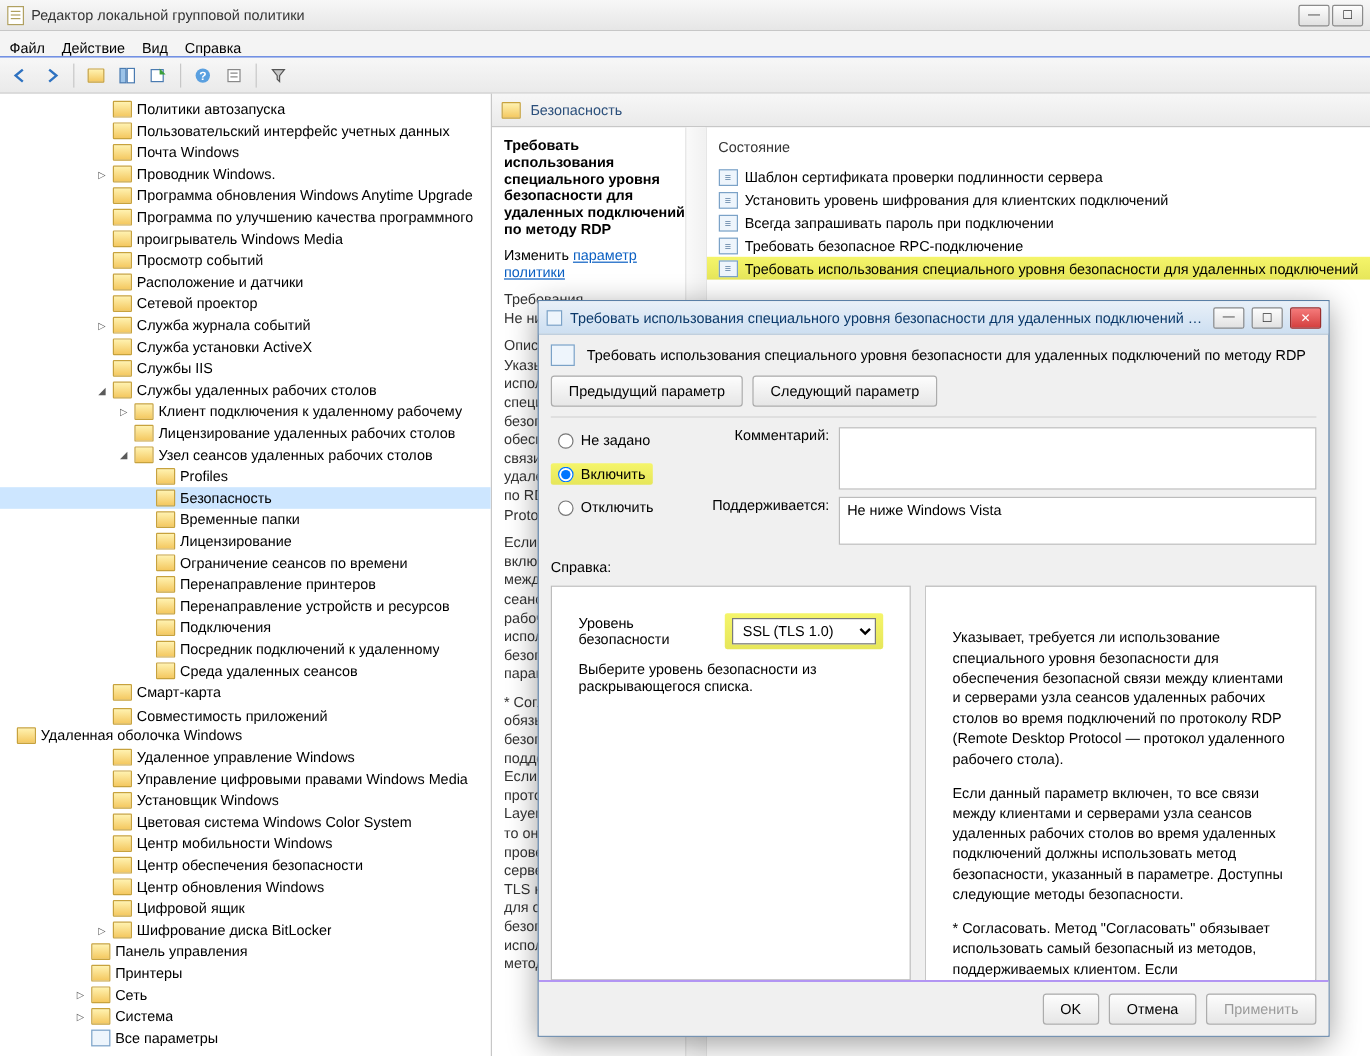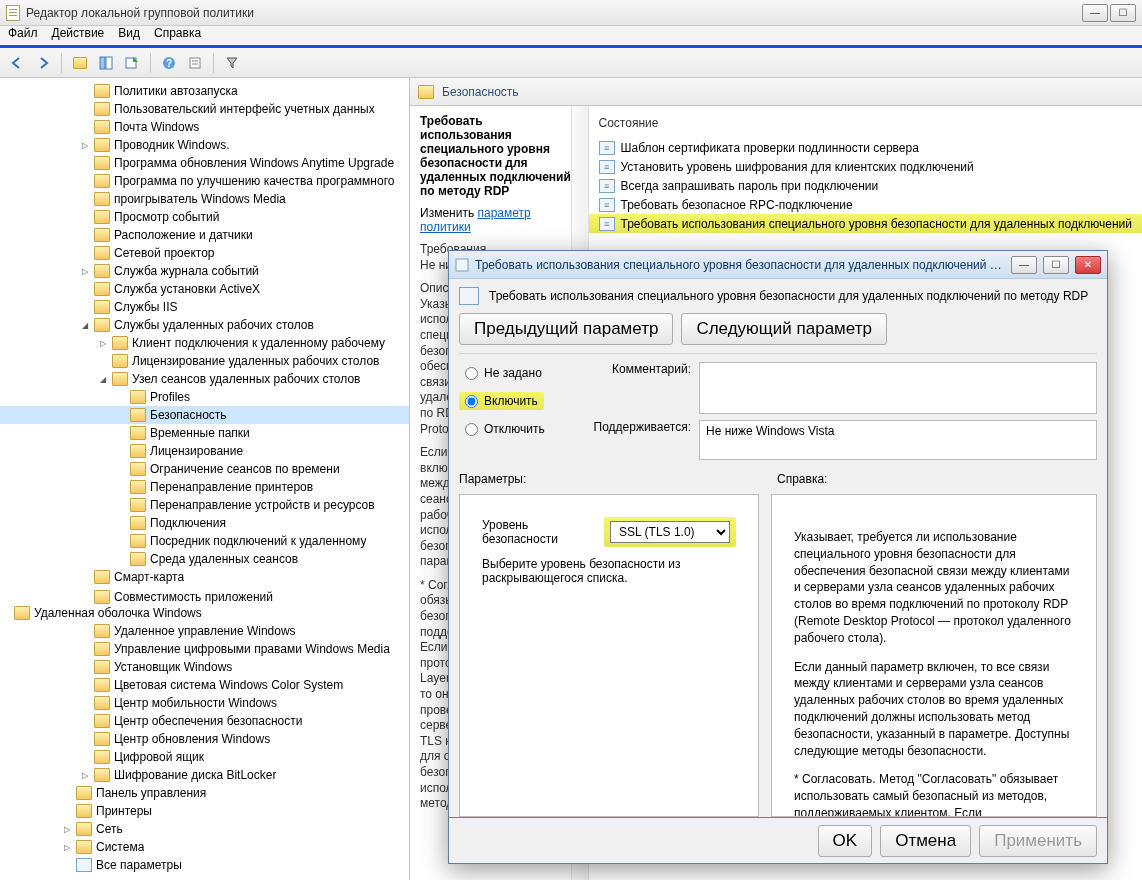--- a/index.html
+++ b/index.html
@@ -31,24 +31,24 @@
     background: linear-gradient(#fdfdfd,#e1e1e1);
     display: flex; align-items: center; justify-content: center;
     font-size: 10px; color: #333;
     border-radius: 2px;
   }
   .win-btn.close { background: linear-gradient(#f57b7b,#d43f3f); color:#fff; border-color:#9b2e2e;}
   .menubar {
     height: 22px;
     background: #f4f4f4;
     display: flex;
-    align-items: flex-start;
+    align-items: flex-end;
     gap: 14px;
     padding: 0 8px;
-    border-bottom: 3px solid #1d4ed8;
+    border-bottom: 1px solid #1d4ed8;
   }
   .menubar span { cursor: default; }
   .toolbar {
     height: 30px;
     background: linear-gradient(#f7f7f7,#eaeaea);
     border-bottom: 1px solid #c7c7c7;
     display: flex;
     align-items: center;
     gap: 4px;
     padding: 0 6px;
@@ -182,21 +182,21 @@
   .dlg-heading-row { display:flex; align-items:center; gap:10px; padding: 2px 0 8px 0;}
   .dlg-heading-icon {
     width: 20px; height: 18px; border:1px solid #7ba2c7; background:#eef5fc;
   }
   .dlg-nav-row { display:flex; gap:8px; padding-bottom:8px; border-bottom:1px solid #d4d4d4;}
   .btn {
     background: linear-gradient(#fdfdfd,#e6e6e6);
     border: 1px solid #acacac;
     border-radius: 3px;
     padding: 5px 14px;
-    font-size: 17px;
+    font-size: 12px;
     cursor: pointer;
   }
   .btn:disabled { color:#9a9a9a; }
   .radio-group { display:flex; flex-direction:column; gap:12px; padding: 12px 0 6px 6px;}
   .radio-row { display:flex; align-items:center; gap:6px;}
   .radio-row input { margin:0; }
   .radio-row.highlight { background: linear-gradient(#f5f56a,#e6e65a); padding: 2px 6px 2px 0; margin-left:-6px; padding-left:6px; border-radius:2px; width: max-content;}
   .comment-box, .supported-box {
     width: 100%;
     border:1px solid #bcbcbc;
@@ -644,21 +644,20 @@
           <textarea class="comment-box" style=""></textarea>
         </div>
         <div style="display:flex; gap:8px; align-items:flex-start; margin-top:6px;">
           <span style="flex:0 0 104px; text-align:right;">Поддерживается:</span>
           <div class="supported-box">Не ниже Windows Vista</div>
         </div>
       </div>
     </div>
 
     <div class="labels-row">
-      <span class="param-label">Параметры:</span>
       <span>Справка:</span>
     </div>
 
     <div class="lower-split">
       <div class="param-panel">
         <div class="sec-level-row">
           <span>Уровень безопасности</span>
           <span class="sec-select-wrap">
             <select class="sec-select">
               <option>SSL (TLS 1.0)</option>

